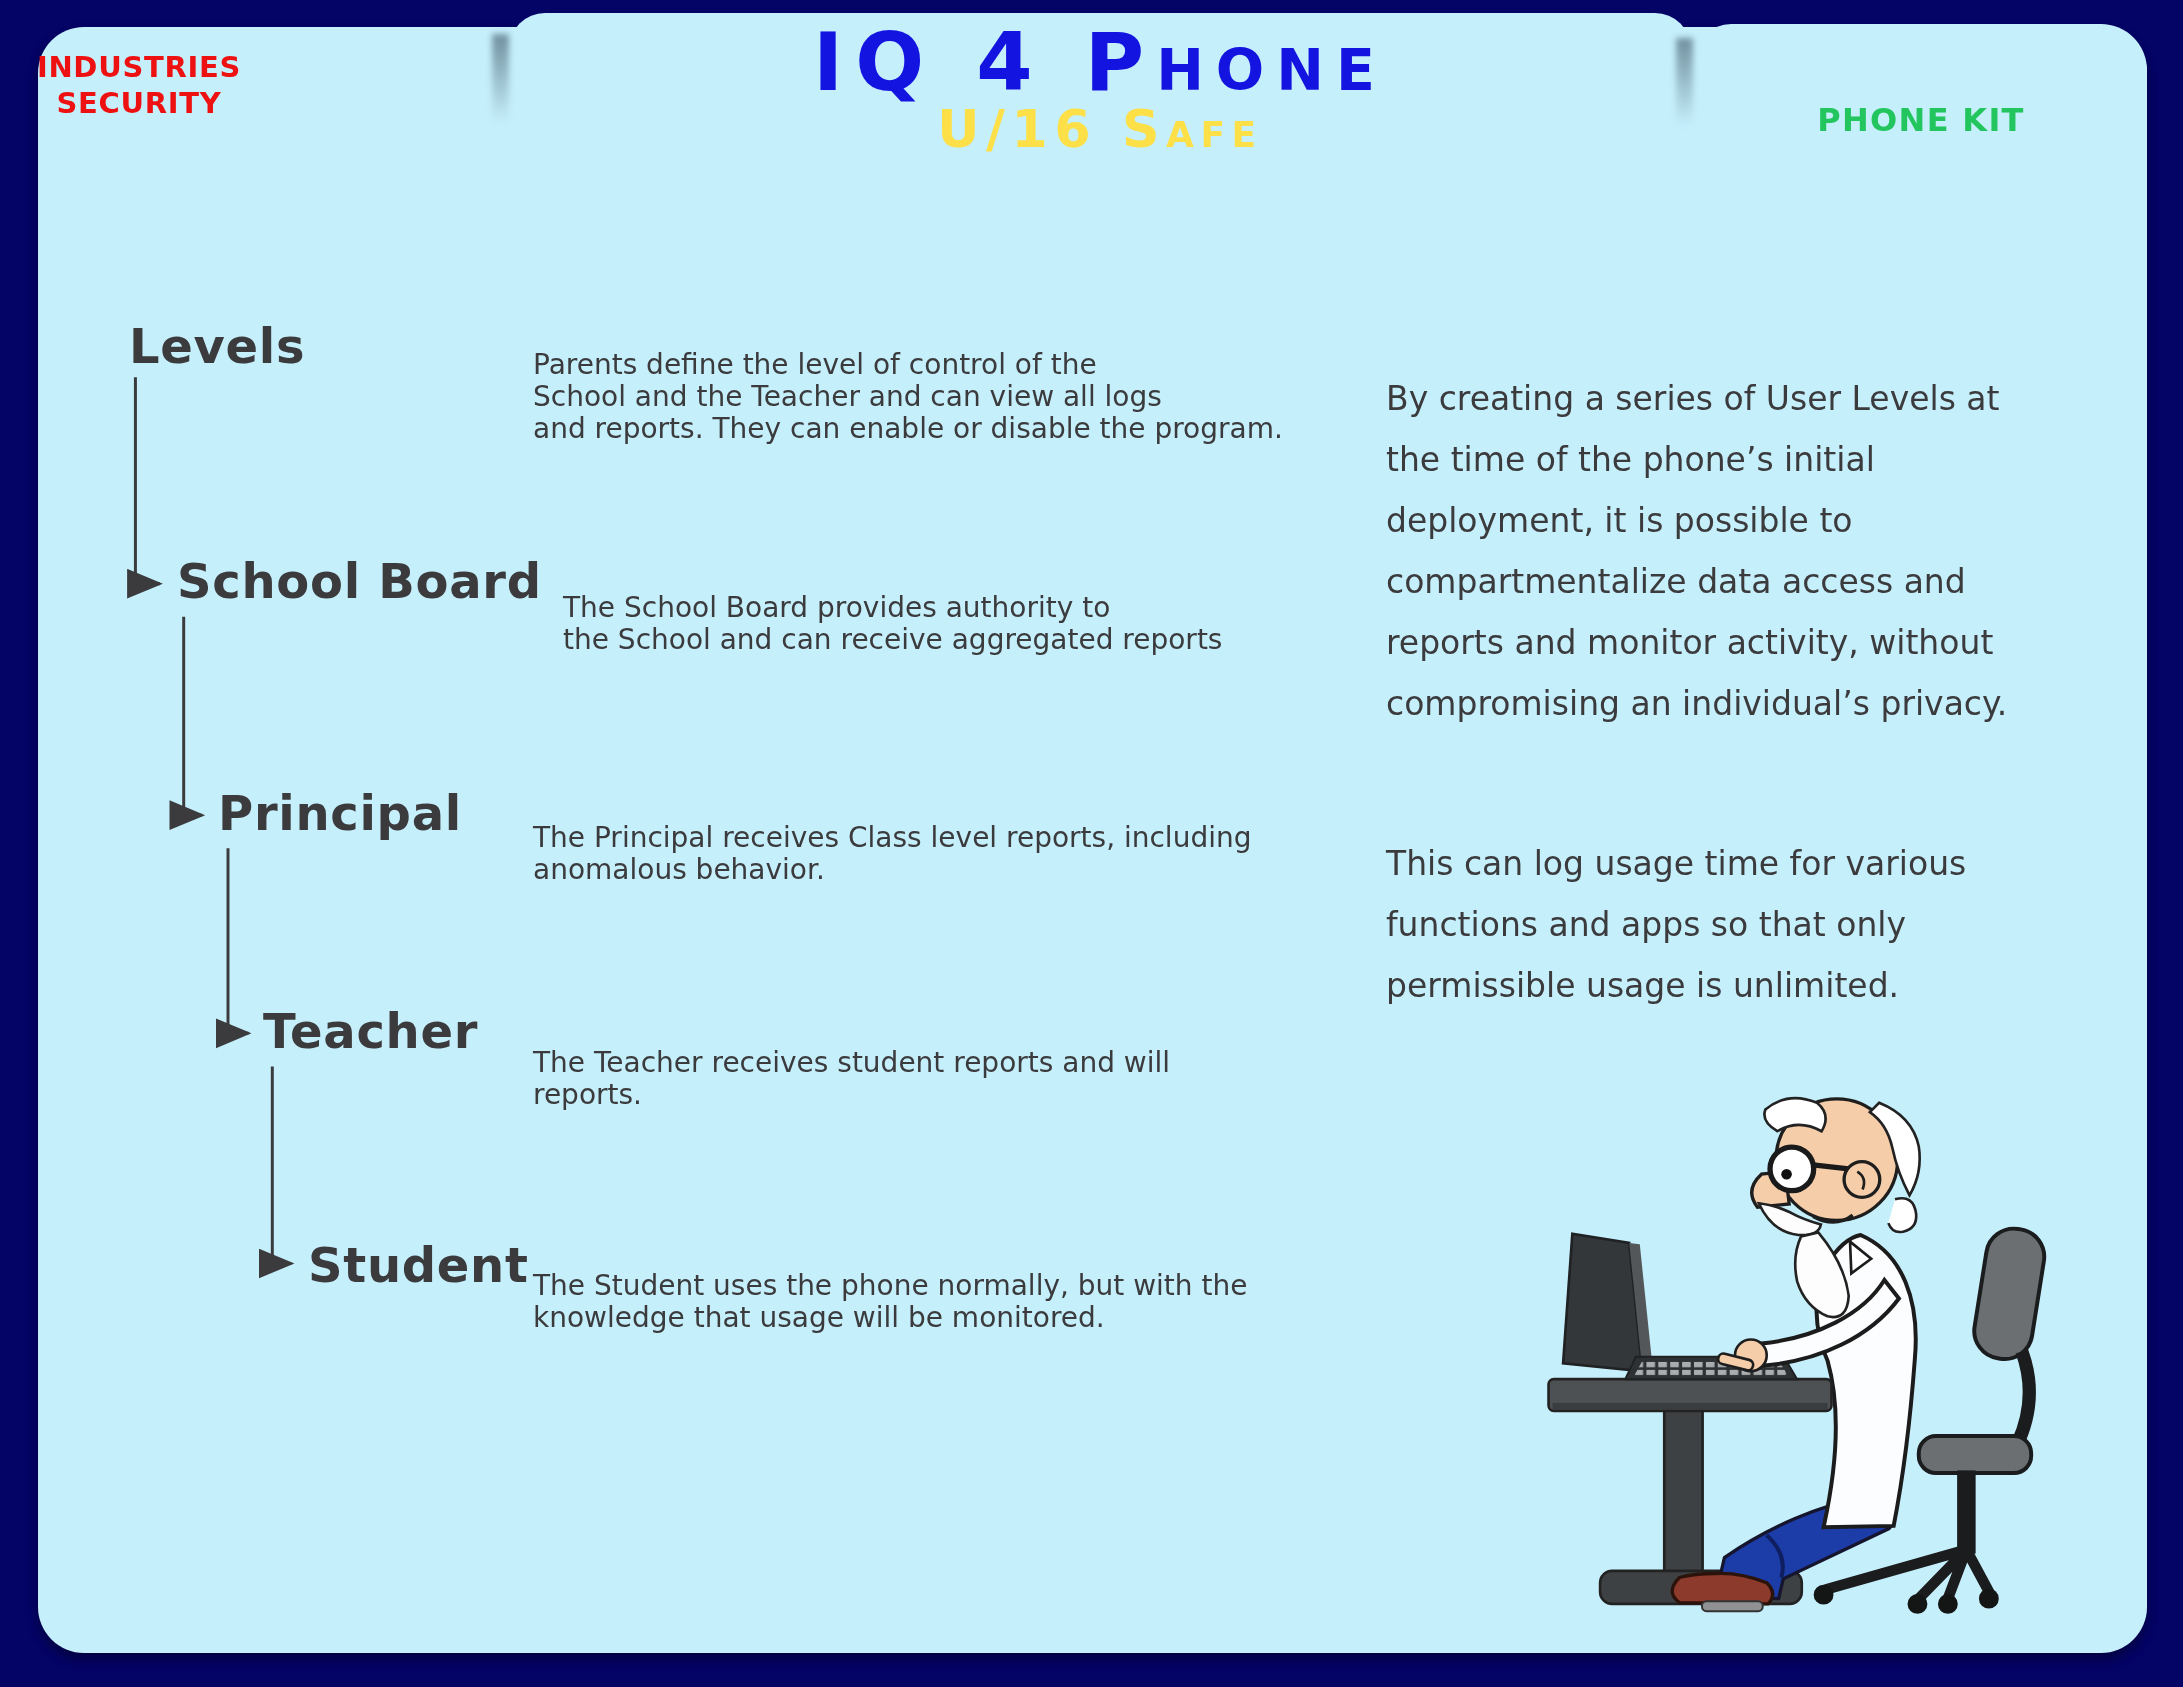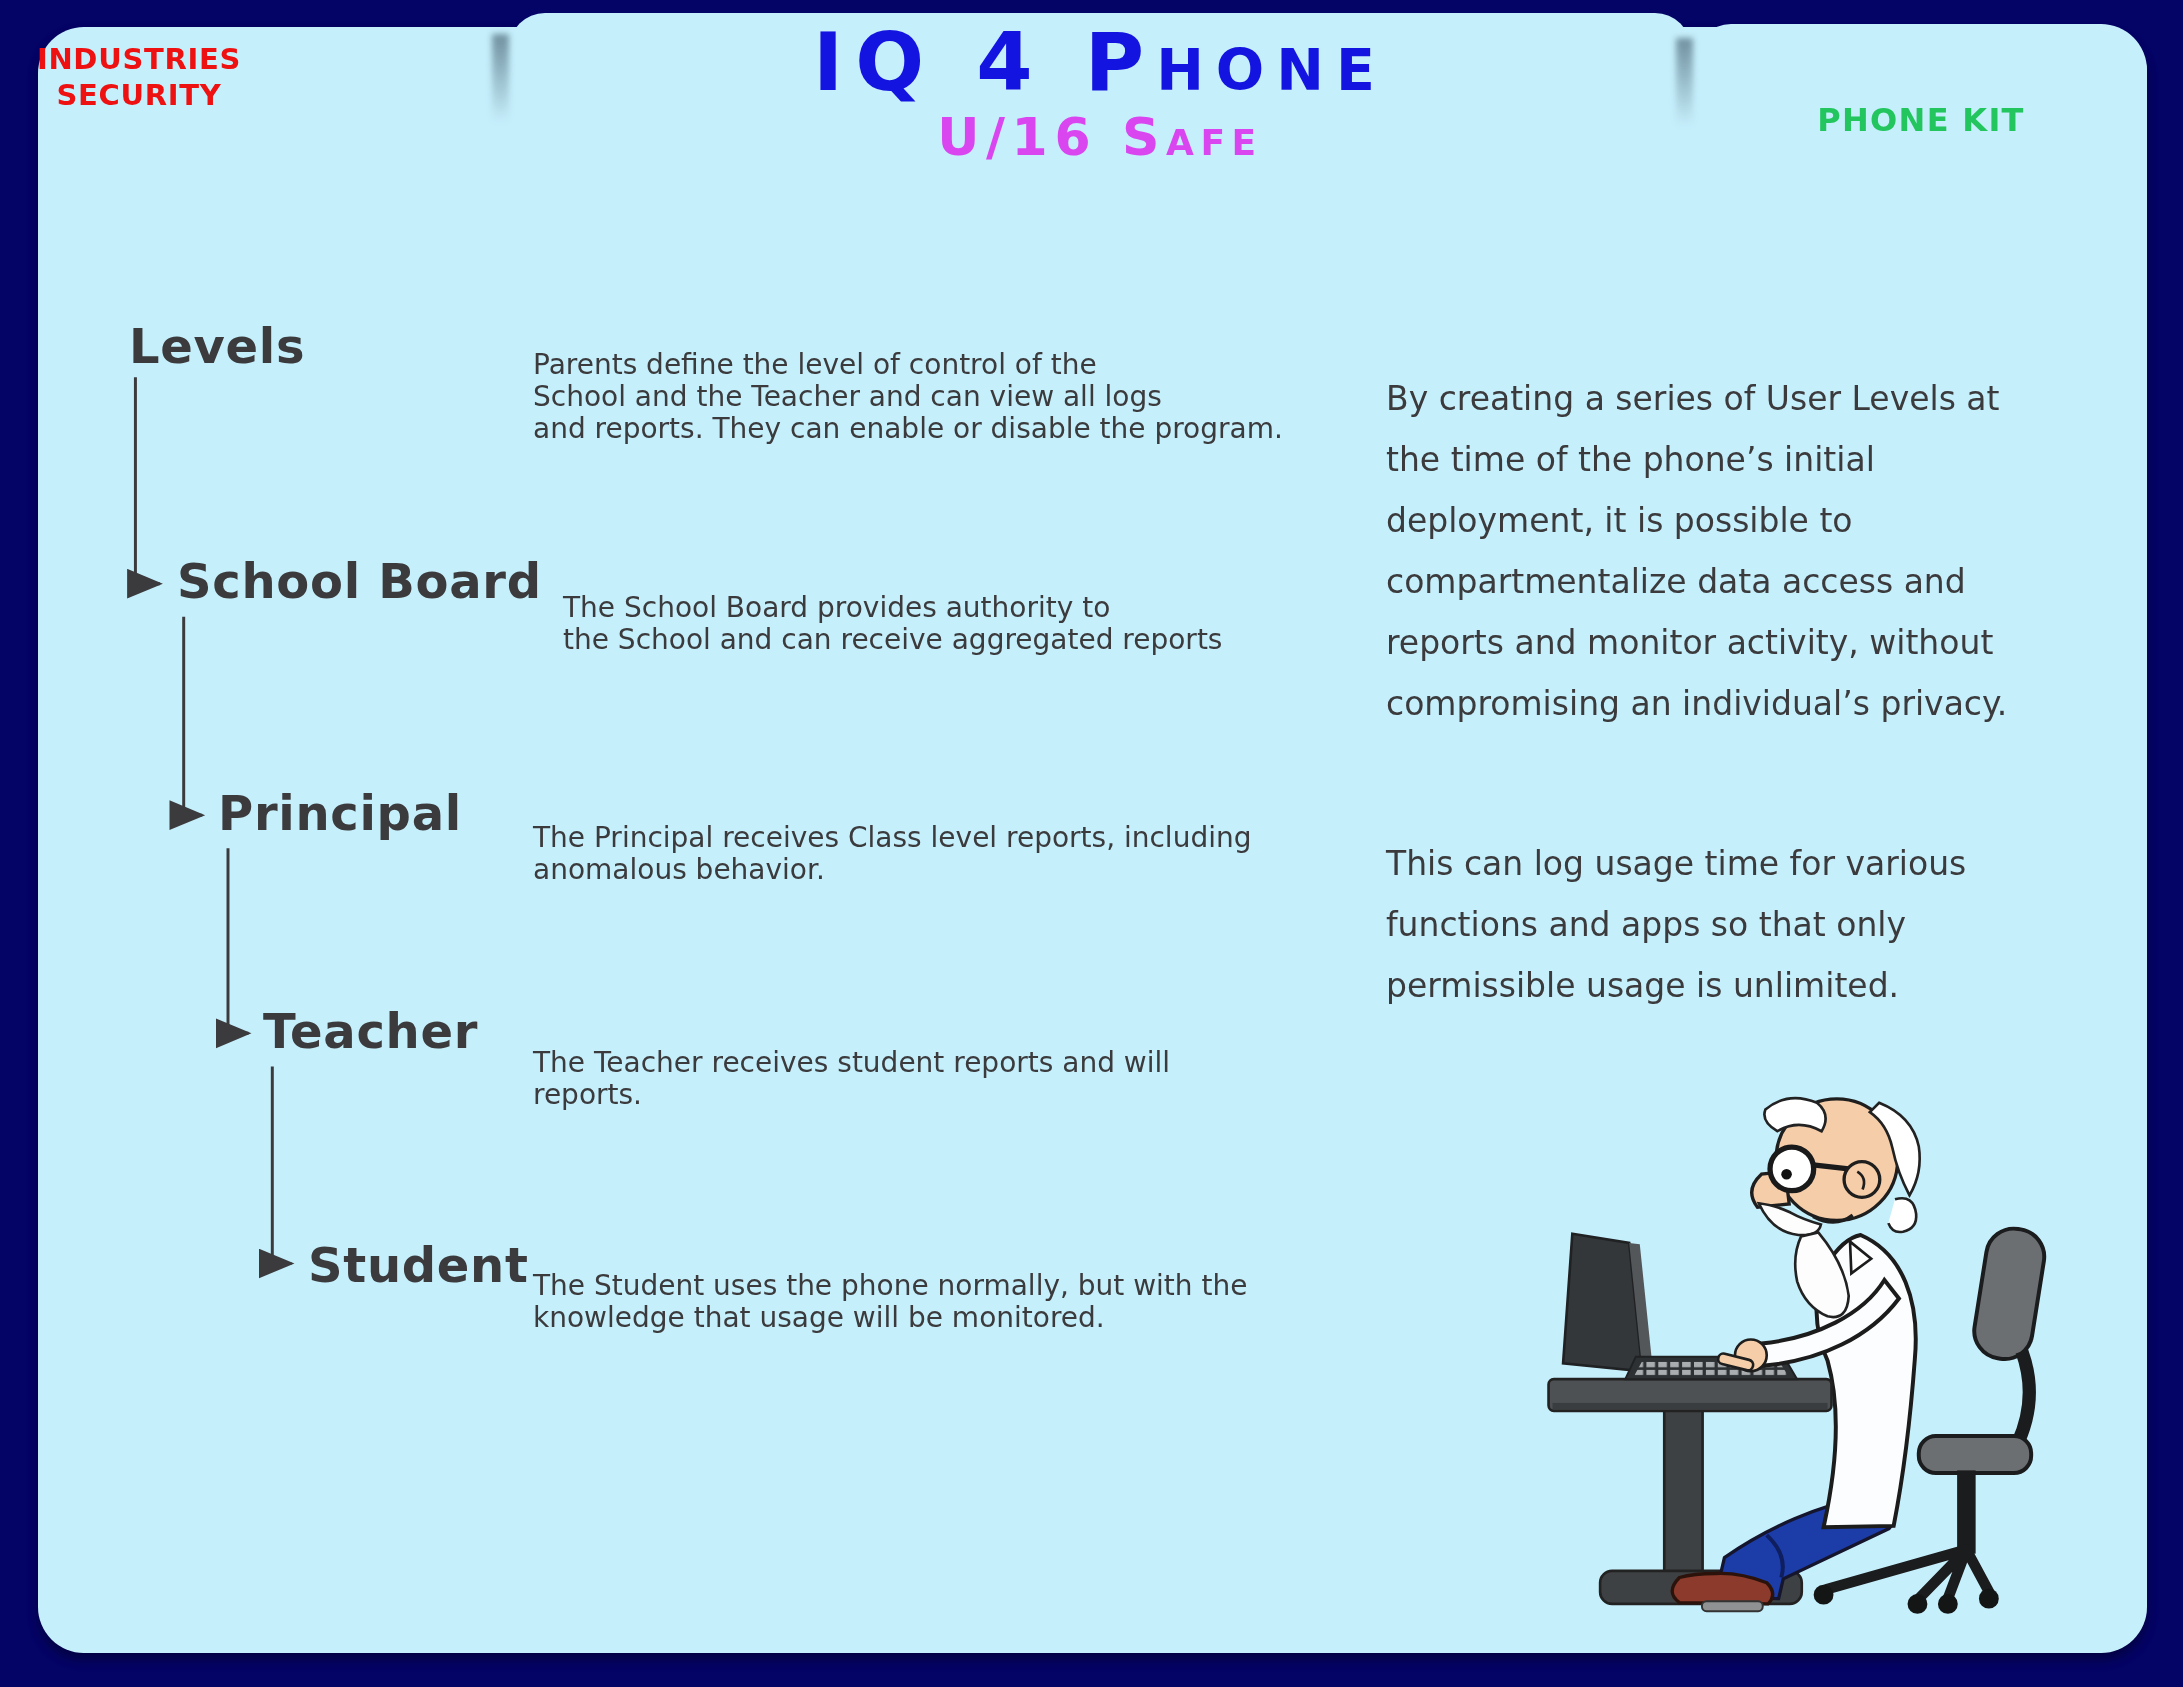--- a/index.html
+++ b/index.html
@@ -16,33 +16,33 @@
   #right-tab{left:1695px;top:24px;width:452px;height:423px;border-radius:36px 46px 0 0;}
   .edge-shadow{
     position:absolute;width:17px;height:89px;
     background:linear-gradient(to bottom, rgba(55,80,95,.60), rgba(55,80,95,0));
     filter:blur(3.3px);
   }
   #center-tab-shadow{left:492px;top:34px;}
   #right-tab-shadow{left:1676px;top:38px;}
 
   .brand{
-    position:absolute;left:33px;top:41px;width:212px;
+    position:absolute;left:33px;top:49px;width:212px;
     text-align:center;color:#EE1111;font-weight:bold;
     font-size:29px;line-height:36px;letter-spacing:0.7px;
   }
   #main-title{
     position:absolute;left:509px;top:22.5px;width:1182px;
     text-align:center;color:#1414E0;font-weight:bold;
     font-variant:small-caps;font-size:81px;line-height:79px;letter-spacing:12px;
   }
   #sub-title{
     position:absolute;left:509px;top:101px;width:1182px;
-    text-align:center;color:#d946ef;font-weight:bold;
-    font-variant:small-caps;font-size:52px;line-height:57px;letter-spacing:6.6px;margin-top:8px;
+    text-align:center;color:#fde047;font-weight:bold;
+    font-variant:small-caps;font-size:52px;line-height:57px;letter-spacing:6.6px;
   }
   #phone-kit{
     position:absolute;left:1695px;top:101px;width:452px;
     text-align:center;color:#22c55e;font-weight:bold;
     font-size:32px;letter-spacing:1.3px;
   }
 
   .tree-label{
     position:absolute;color:#3B3B3D;
     font-size:48px;font-weight:600;letter-spacing:0.7px;white-space:nowrap;

